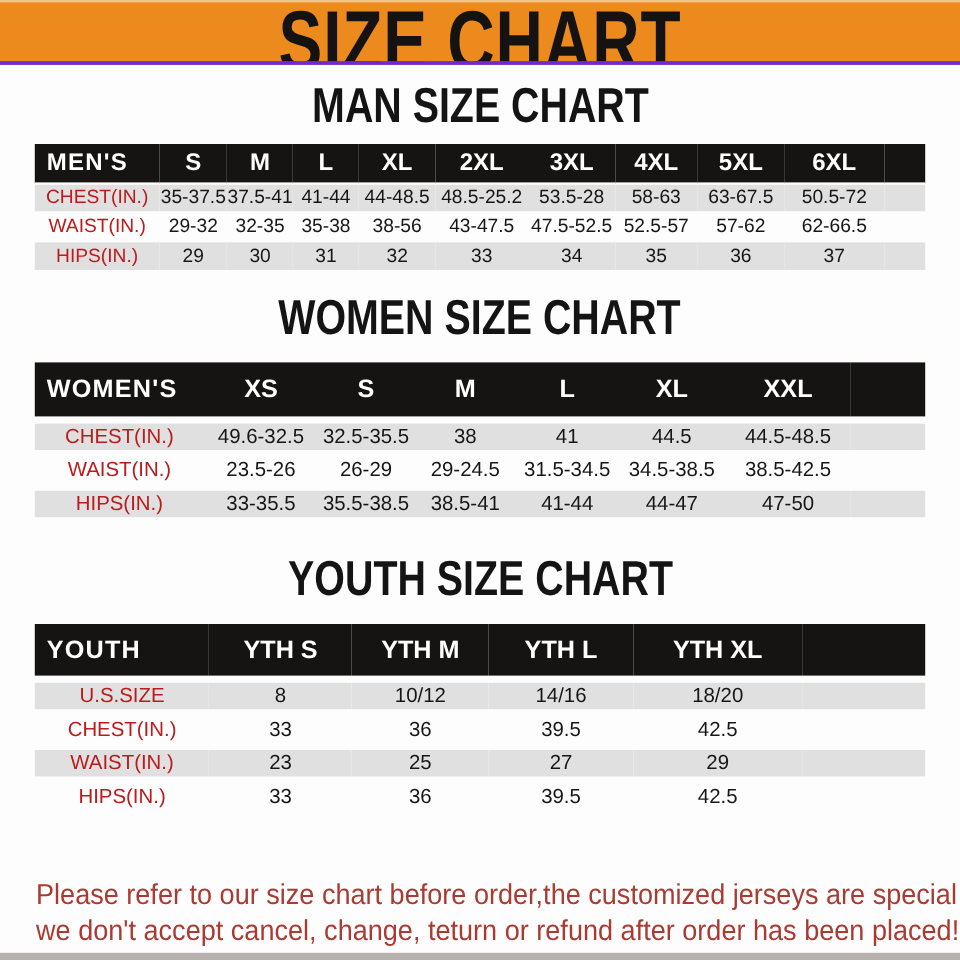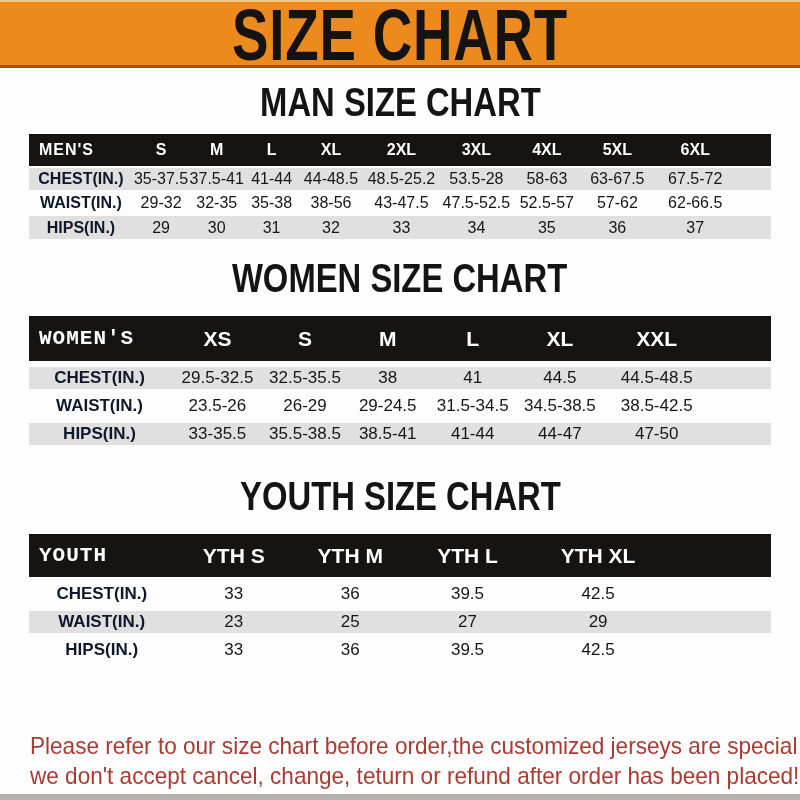--- a/index.html
+++ b/index.html
@@ -9,24 +9,24 @@
     height: 800px;
     background: #fdfdfd;
     font-family: "Liberation Sans", sans-serif;
     position: relative;
     overflow: hidden;
   }
 
   
   .banner {
     width: 800px;
-    height: 68px;
+    height: 54px;
     background: #ec8a1e;
     border-top: 2px solid #f5c488;
-    border-bottom: 3px solid #c2410c;
+    border-bottom: 3px solid #6d28d9;
     text-align: center;
     overflow: hidden;
     text-decoration: underline;
   }
   .banner h1 {
     display: inline-block;
     font-size: 72px;
     font-weight: 700;
     letter-spacing: 1px;
     color: #151312;
@@ -70,44 +70,44 @@
   }
   tr.bar { background: #161313; }
   tr.bar th { color: #fff; font-weight: 600; }
   th.corner {
     text-align: left !important;
     color: #fff;
     font-weight: 700;
     padding-left: 10px;
     letter-spacing: 1px;
   }
-  tbody th { font-weight: 700; color: #0f172a; }
+  tbody th { font-weight: 400; color: #b91c1c; }
   tbody td { color: #161616; }
   tr.striped { background: #e1e0e0; }
 
   
   #t0 { border-collapse: collapse; margin-top: 0; }
   #t0 tr.bar { height: 33px; }
-  #t0 tr.bar th { font-size: 16px; }
+  #t0 tr.bar th { font-size: 20px; }
   #t0 th.corner { font-size: 25px; }
   #t0 tbody tr { height: 24px; border-top: 2px solid #fdfdfd; }
   #t0 tbody th, #t0 tbody td { font-size: 16px; }
   #t0 col:nth-child(1){width:14%} #t0 col:nth-child(2){width:7.6%}
   #t0 col:nth-child(3){width:7.4%} #t0 col:nth-child(4){width:7.4%}
   #t0 col:nth-child(5){width:8.6%} #t0 col:nth-child(6){width:10.4%}
   #t0 col:nth-child(7){width:9.8%} #t0 col:nth-child(8){width:9.2%}
   #t0 col:nth-child(9){width:9.8%} #t0 col:nth-child(10){width:11.2%}
   #t0 col:nth-child(11){width:4.6%}
 
   
   #t1, #t2 { border-collapse: separate; border-spacing: 0 6px; }
   #t1 tr.bar { height: 45px; }
   #t2 tr.bar { height: 43px; }
   #t1 tr.bar th, #t2 tr.bar th { font-size: 21px; }
-  #t1 th.corner, #t2 th.corner { font-size: 26px; font-family: Liberation Mono, monospace; }
+  #t1 th.corner, #t2 th.corner { font-size: 26px; }
   #t1 tbody tr, #t2 tbody tr { height: 22px; }
   #t1 tbody th, #t1 tbody td, #t2 tbody th, #t2 tbody td { font-size: 17px; }
   #t1 col:nth-child(1){width:19%} #t1 col:nth-child(2){width:12.8%}
   #t1 col:nth-child(3){width:10.8%} #t1 col:nth-child(4){width:11.5%}
   #t1 col:nth-child(5){width:11.4%} #t1 col:nth-child(6){width:12.1%}
   #t1 col:nth-child(7){width:14%} #t1 col:nth-child(8){width:8.4%}
   #t2 col:nth-child(1){width:19.6%} #t2 col:nth-child(2){width:16%}
   #t2 col:nth-child(3){width:15.4%} #t2 col:nth-child(4){width:16.2%}
   #t2 col:nth-child(5){width:19%} #t2 col:nth-child(6){width:13.8%}
 
@@ -184,21 +184,21 @@
           <tr class="striped">
             <th>CHEST(IN.)</th>
             <td>35-37.5</td>
             <td>37.5-41</td>
             <td>41-44</td>
             <td>44-48.5</td>
             <td>48.5-25.2</td>
             <td>53.5-28</td>
             <td>58-63</td>
             <td>63-67.5</td>
-            <td>67.5-72</td>
+            <td>50.5-72</td>
             <td></td>
           </tr>
           <tr class="">
             <th>WAIST(IN.)</th>
             <td>29-32</td>
             <td>32-35</td>
             <td>35-38</td>
             <td>38-56</td>
             <td>43-47.5</td>
             <td>47.5-52.5</td>
@@ -247,21 +247,21 @@
             <th>M</th>
             <th>L</th>
             <th>XL</th>
             <th>XXL</th>
             <th></th>
           </tr>
         </thead>
         <tbody>
           <tr class="striped">
             <th>CHEST(IN.)</th>
-            <td>29.5-32.5</td>
+            <td>49.6-32.5</td>
             <td>32.5-35.5</td>
             <td>38</td>
             <td>41</td>
             <td>44.5</td>
             <td>44.5-48.5</td>
             <td></td>
           </tr>
           <tr class="">
             <th>WAIST(IN.)</th>
             <td>23.5-26</td>
@@ -303,20 +303,28 @@
           <tr class="bar">
             <th class="corner">YOUTH</th>
             <th>YTH S</th>
             <th>YTH M</th>
             <th>YTH L</th>
             <th>YTH XL</th>
             <th></th>
           </tr>
         </thead>
         <tbody>
+          <tr class="striped">
+            <th>U.S.SIZE</th>
+            <td>8</td>
+            <td>10/12</td>
+            <td>14/16</td>
+            <td>18/20</td>
+            <td></td>
+          </tr>
           <tr class="">
             <th>CHEST(IN.)</th>
             <td>33</td>
             <td>36</td>
             <td>39.5</td>
             <td>42.5</td>
             <td></td>
           </tr>
           <tr class="striped">
             <th>WAIST(IN.)</th>

